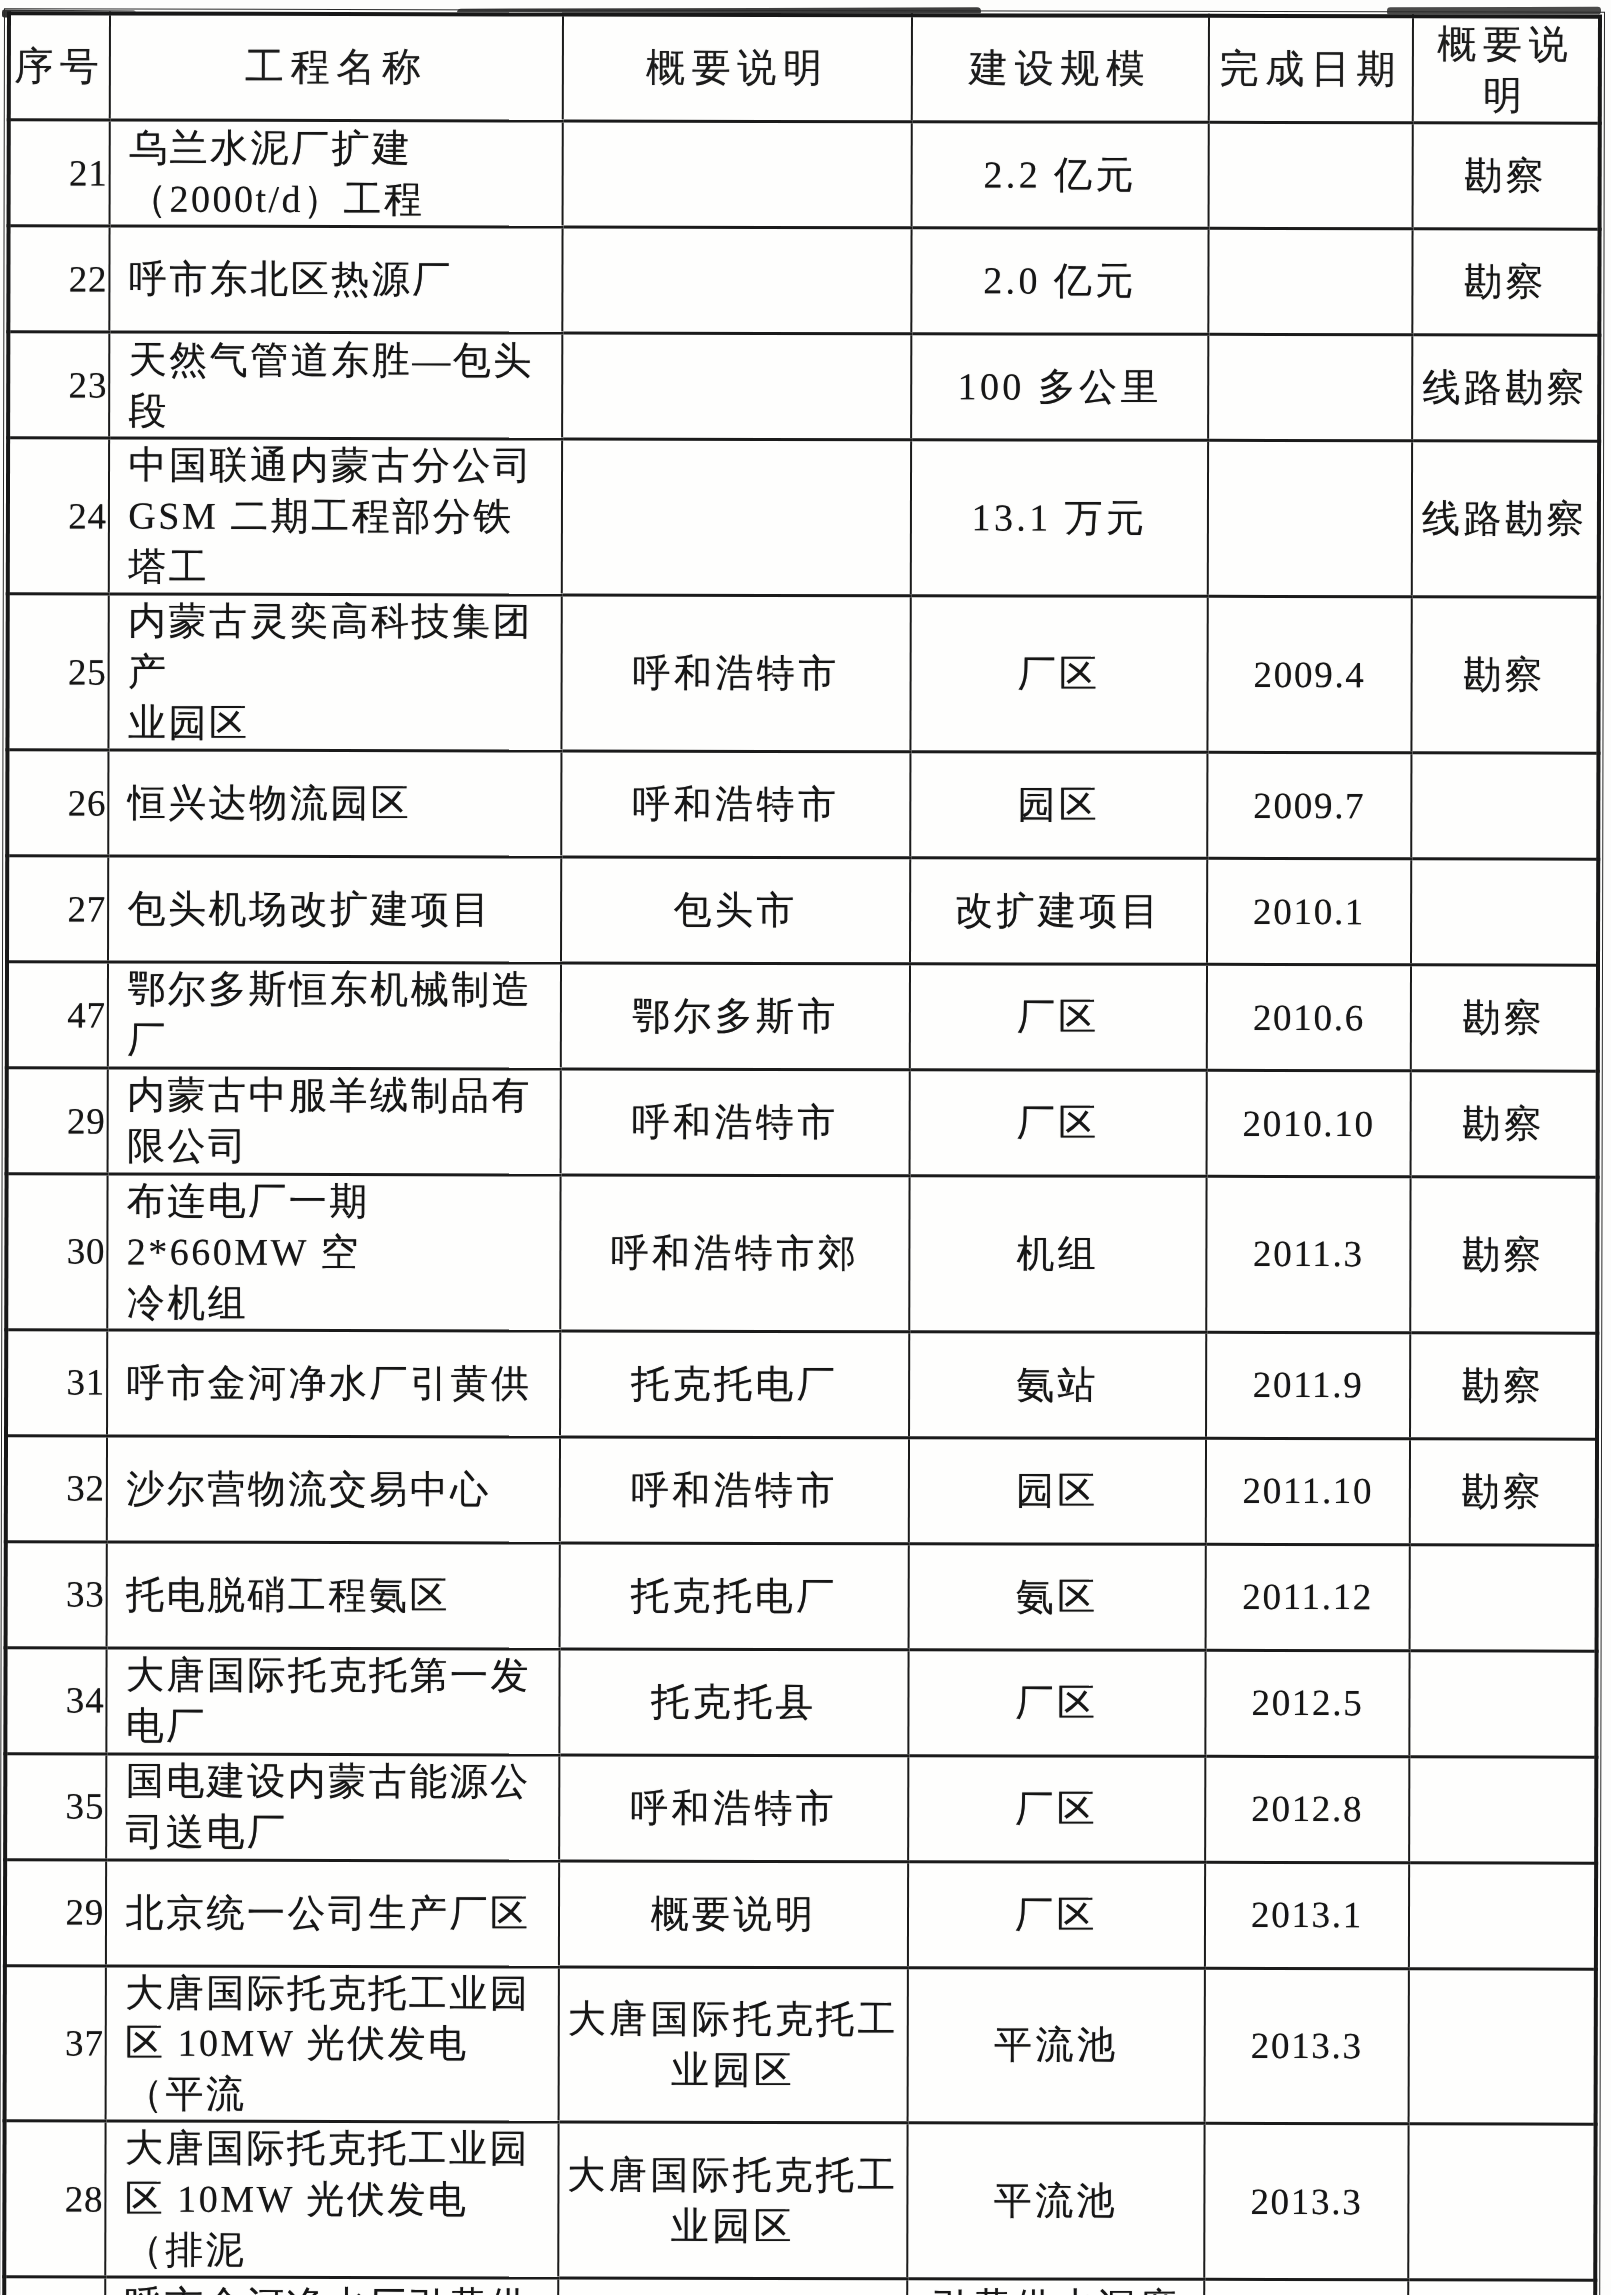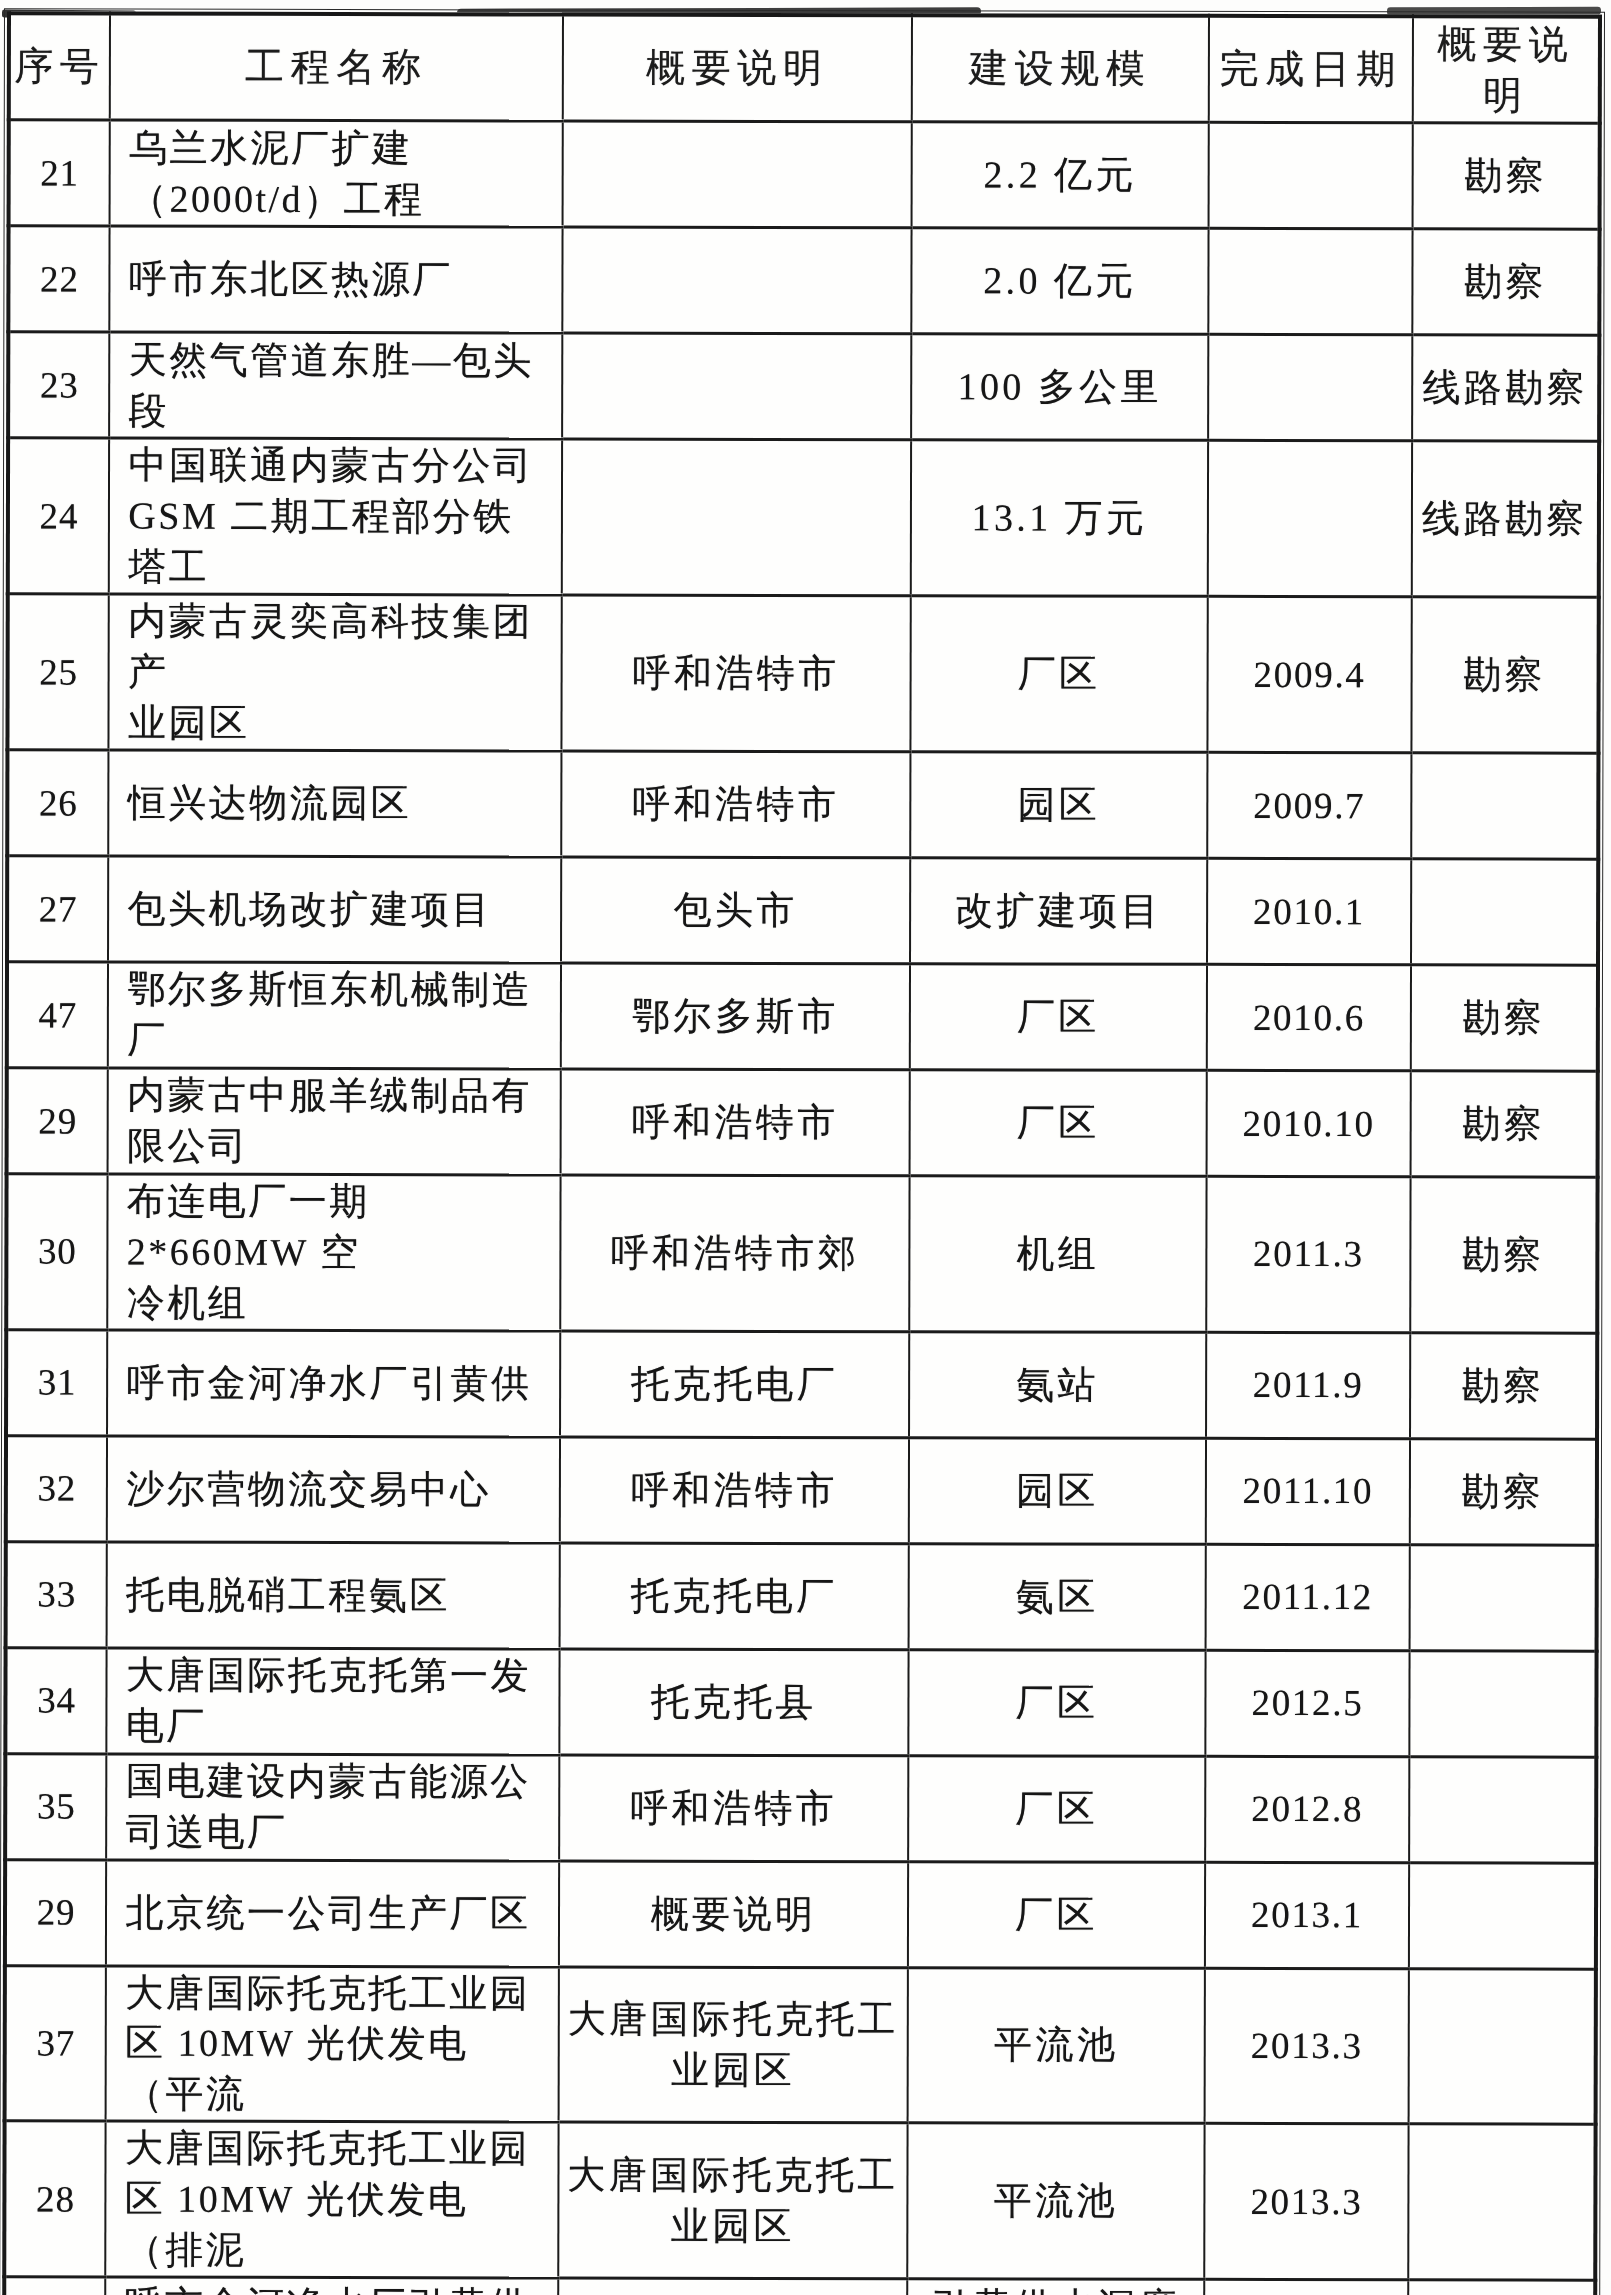--- a/index.html
+++ b/index.html
@@ -47,21 +47,21 @@
   }
   td {
     height: 106px;
     font-size: 38px;
     line-height: 1.34;
     letter-spacing: 3.4px;
     color: #161616;
     white-space: pre-line;
     text-align: center;
   }
-  td.col-no   { font-size: 37px; letter-spacing: 0.8px; }
+  td.col-no   { font-size: 37px; letter-spacing: 0.8px; text-align: right; }
   td.col-name { text-align: left; padding: 0 8.4px 0 18.4px; letter-spacing: 2.5px; }
   td.col-date { font-size: 37px; letter-spacing: 1.7px; }
   
   .artifact { position: absolute; background: #0d0d0d; pointer-events: none; }
   .artifact.a1 { left: 1.7px;   top: 10px; width: 134px; height: 8.4px; opacity: .85; transform: rotate(.35deg); border-radius: 2.5px; }
   .artifact.a2 { left: 457px; top: 8.4px; width: 524px; height: 8.4px; opacity: .8;  transform: rotate(-.15deg); border-radius: 4.2px; }
   .artifact.a3 { left: 1387px;top: 6.7px;  width: 214px; height: 7.5px;  opacity: .75; transform: rotate(-.2deg); border-radius: 3.4px; }
 </style>
 </head>
 <body>

